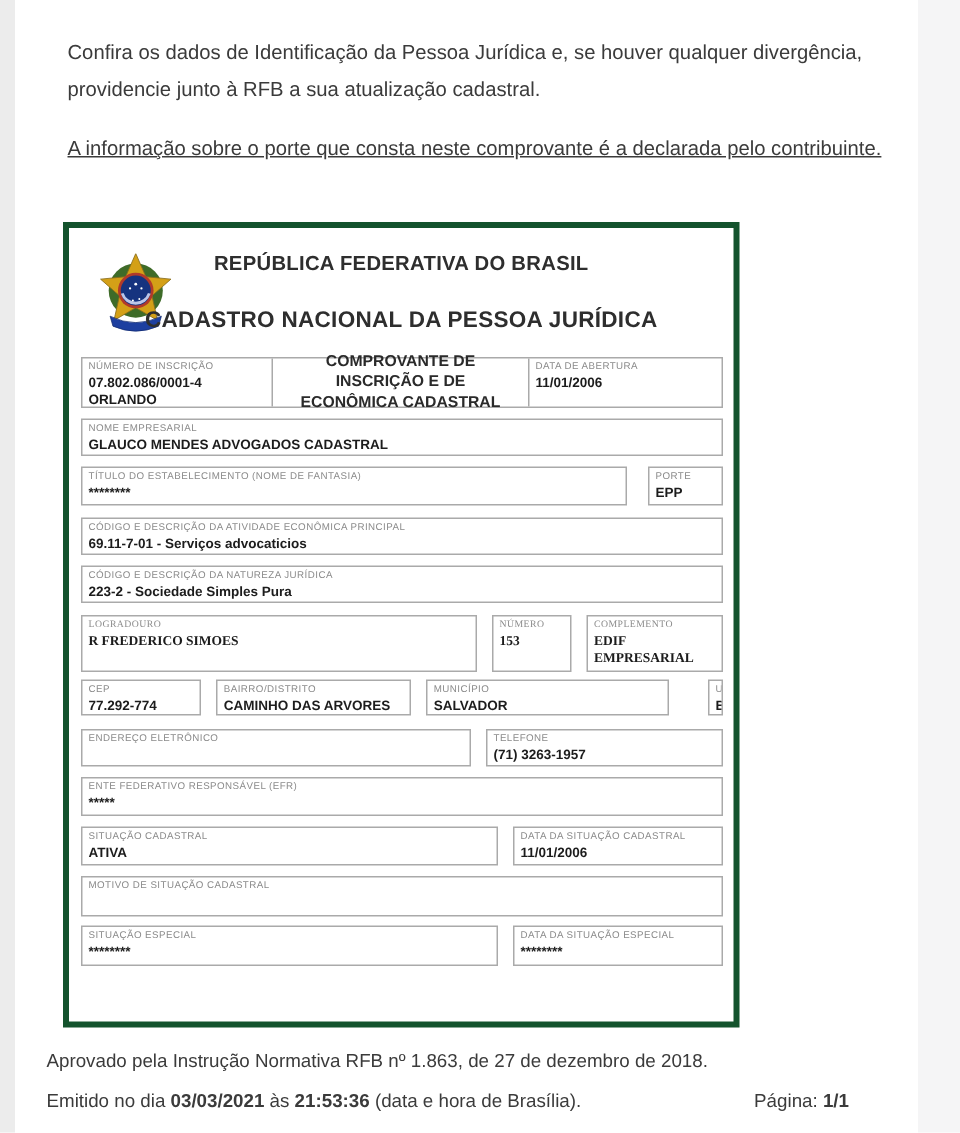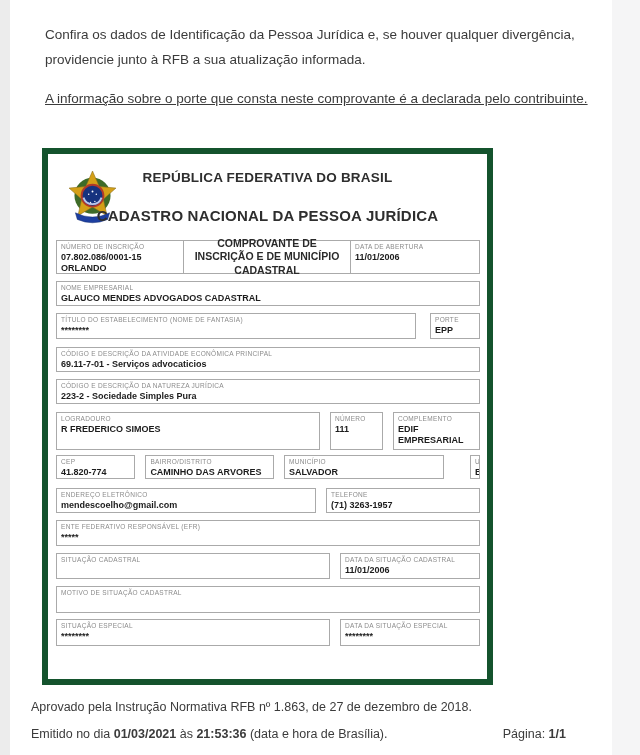--- a/index.html
+++ b/index.html
@@ -23,21 +23,21 @@
   
   .intro {
     position:absolute; left:45px; top:22px; width:556px;
     font-size:13.5px; line-height:25px; color:#3b3b3b;
   }
   .intro p + p { margin-top:14px;text-decoration:underline; }
 
   
   .card {
     position:absolute; left:42px; top:148px; width:451px; height:537px;
-    background:#ffffff; border:6px solid #14532d;
+    background:#ffffff; border:4px solid #14532d;
   }
 
   .card-header { position:relative; height:86px; }
   .coat { position:absolute; left:16px; top:17px; width:57px; height:57px; }
   .title1 {
     position:absolute; left:0; right:0; top:16px; text-align:center;
     font-size:13.5px; font-weight:bold; color:#2e2e2e; letter-spacing:.2px;
   }
   .title2 {
     position:absolute; left:0; right:0; top:53px; text-align:center;
@@ -98,21 +98,21 @@
   }
   .bold { font-weight:bold; }
 </style>
 </head>
 <body>
 
 <div class="edge-strip-left"></div>
 <div class="edge-strip-right"></div>
 
 <div class="intro">
-  <p>Confira os dados de Identificação da Pessoa Jurídica e, se houver qualquer divergência, providencie junto à RFB a sua atualização informada.</p>
+  <p>Confira os dados de Identificação da Pessoa Jurídica e, se houver qualquer divergência, providencie junto à RFB a sua atualização cadastral.</p>
   <p>A informação sobre o porte que consta neste comprovante é a declarada pelo contribuinte.</p>
 </div>
 
 <div class="card">
 
   <div class="card-header">
     <svg class="coat" viewBox="0 0 60 60" aria-hidden="true">
       <circle cx="30" cy="26" r="19" fill="#3e6b28"></circle>
       <path d="M30,0 L37.1,16.3 L54.7,18 L41.4,29.7 L45.3,47 L30,38 L14.7,47 L18.6,29.7 L5.3,18 L22.9,16.3 Z" fill="#d4a017" stroke="#8a6d1d" stroke-width="0.6"></path>
       <circle cx="30" cy="26" r="12.5" fill="#b23a2a"></circle>
@@ -125,24 +125,24 @@
       <circle cx="32.5" cy="32" r="0.7" fill="#ffffff"></circle>
       <path d="M12,44 Q30,53 48,44 L46,51 Q30,58 14,51 Z" fill="#1d3fa0" stroke="#122a6e" stroke-width="0.5"></path>
     </svg>
     <div class="title1">REPÚBLICA FEDERATIVA DO BRASIL</div>
     <div class="title2">CADASTRO NACIONAL DA PESSOA JURÍDICA</div>
   </div>
 
   <div class="frow row-a" style="margin-bottom:7px;">
     <div class="cell-a1">
       <span class="flabel">NÚMERO DE INSCRIÇÃO</span>
-      <span class="fvalue">07.802.086/0001-15</span>
+      <span class="fvalue">07.802.086/0001-4</span>
       <span class="fvalue">ORLANDO</span>
     </div>
-    <div class="cell-a2">COMPROVANTE DE INSCRIÇÃO E DE MUNICÍPIO CADASTRAL</div>
+    <div class="cell-a2">COMPROVANTE DE INSCRIÇÃO E DE ECONÔMICA CADASTRAL</div>
     <div class="cell-a3">
       <span class="flabel">DATA DE ABERTURA</span>
       <span class="fvalue">11/01/2006</span>
     </div>
   </div>
 
   <div class="frow">
     <div class="fbox grow h25">
       <span class="flabel">NOME EMPRESARIAL</span>
       <span class="fvalue">GLAUCO MENDES ADVOGADOS CADASTRAL</span>
@@ -168,75 +168,75 @@
   </div>
 
 
   <div class="frow" style="margin-bottom:8px;">
     <div class="fbox grow h25">
       <span class="flabel">CÓDIGO E DESCRIÇÃO DA NATUREZA JURÍDICA</span>
       <span class="fvalue">223-2 - Sociedade Simples Pura</span>
     </div>
   </div>
 
-  <div class="frow" style="margin-bottom:5px;">
+  <div class="frow" style="margin-bottom:5px;font-family:Liberation Serif, serif;">
     <div class="fbox w-logradouro h38">
       <span class="flabel">LOGRADOURO</span>
       <span class="fvalue">R FREDERICO SIMOES</span>
     </div>
     <div class="fbox w-numero h38">
       <span class="flabel">NÚMERO</span>
-      <span class="fvalue">111</span>
+      <span class="fvalue">153</span>
     </div>
     <div class="fbox grow h38">
       <span class="flabel">COMPLEMENTO</span>
       <span class="fvalue">EDIF EMPRESARIAL ORLANDO GOMES SALA 611</span>
     </div>
   </div>
 
   <div class="frow" style="margin-bottom:9px;">
     <div class="fbox w-cep h24">
       <span class="flabel">CEP</span>
-      <span class="fvalue">41.820-774</span>
+      <span class="fvalue">77.292-774</span>
     </div>
     <div class="fbox w-bairro h24">
       <span class="flabel">BAIRRO/DISTRITO</span>
       <span class="fvalue">CAMINHO DAS ARVORES</span>
     </div>
     <div class="fbox w-municipio h24">
       <span class="flabel">MUNICÍPIO</span>
       <span class="fvalue">SALVADOR</span>
     </div>
     <div class="fbox grow h24 w-uf">
       <span class="flabel">UF</span>
       <span class="fvalue">BA</span>
     </div>
   </div>
 
   <div class="frow">
     <div class="fbox w-endereco h25">
       <span class="flabel">ENDEREÇO ELETRÔNICO</span>
-      <span class="fvalue">mendescoelho@gmail.com</span>
     </div>
     <div class="fbox grow h25">
       <span class="flabel">TELEFONE</span>
       <span class="fvalue">(71) 3263-1957</span>
     </div>
   </div>
 
   <div class="frow">
     <div class="fbox grow h26">
       <span class="flabel">ENTE FEDERATIVO RESPONSÁVEL (EFR)</span>
       <span class="fvalue">*****</span>
     </div>
   </div>
 
   <div class="frow">
     <div class="fbox w-sit-left h26">
       <span class="flabel">SITUAÇÃO CADASTRAL</span>
+      <span class="fvalue">ATIVA</span>
     </div>
     <div class="fbox w-sit-date h26">
       <span class="flabel">DATA DA SITUAÇÃO CADASTRAL</span>
       <span class="fvalue">11/01/2006</span>
     </div>
   </div>
 
   <div class="frow" style="margin-bottom:6px;">
     <div class="fbox grow h27">
       <span class="flabel">MOTIVO DE SITUAÇÃO CADASTRAL</span>
@@ -253,16 +253,16 @@
       <span class="flabel">DATA DA SITUAÇÃO ESPECIAL</span>
       <span class="fvalue">********</span>
     </div>
   </div>
 
 </div>
 
 <div class="footer">
   <p>Aprovado pela Instrução Normativa RFB nº 1.863, de 27 de dezembro de 2018.</p>
   <div class="emit-row">
-    <p><span>Emitido no dia </span><span class="bold">01/03/2021</span><span> às </span><span class="bold">21:53:36</span><span> (data e hora de Brasília).</span></p>
+    <p><span>Emitido no dia </span><span class="bold">03/03/2021</span><span> às </span><span class="bold">21:53:36</span><span> (data e hora de Brasília).</span></p>
     <p><span>Página: </span><span class="bold">1/1</span></p>
   </div>
 </div>
 
 </body></html>

